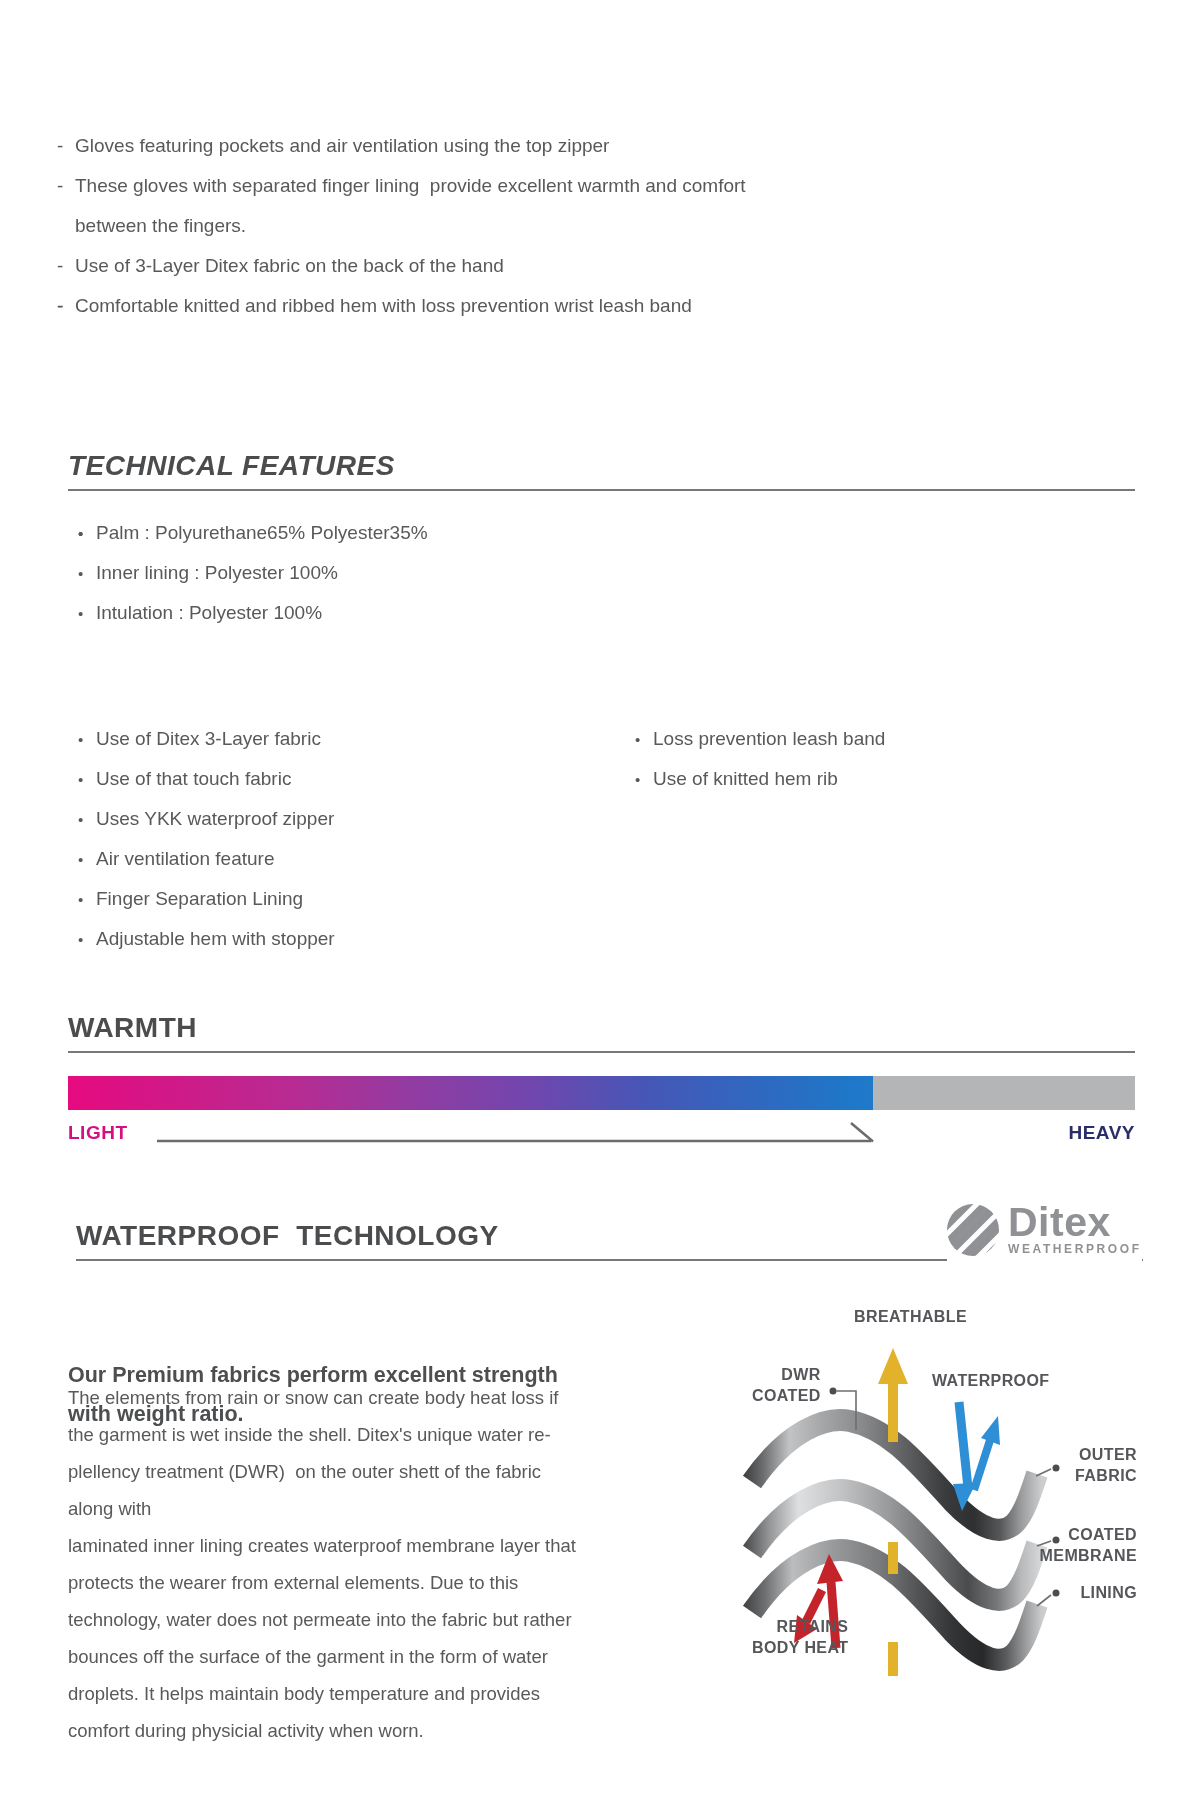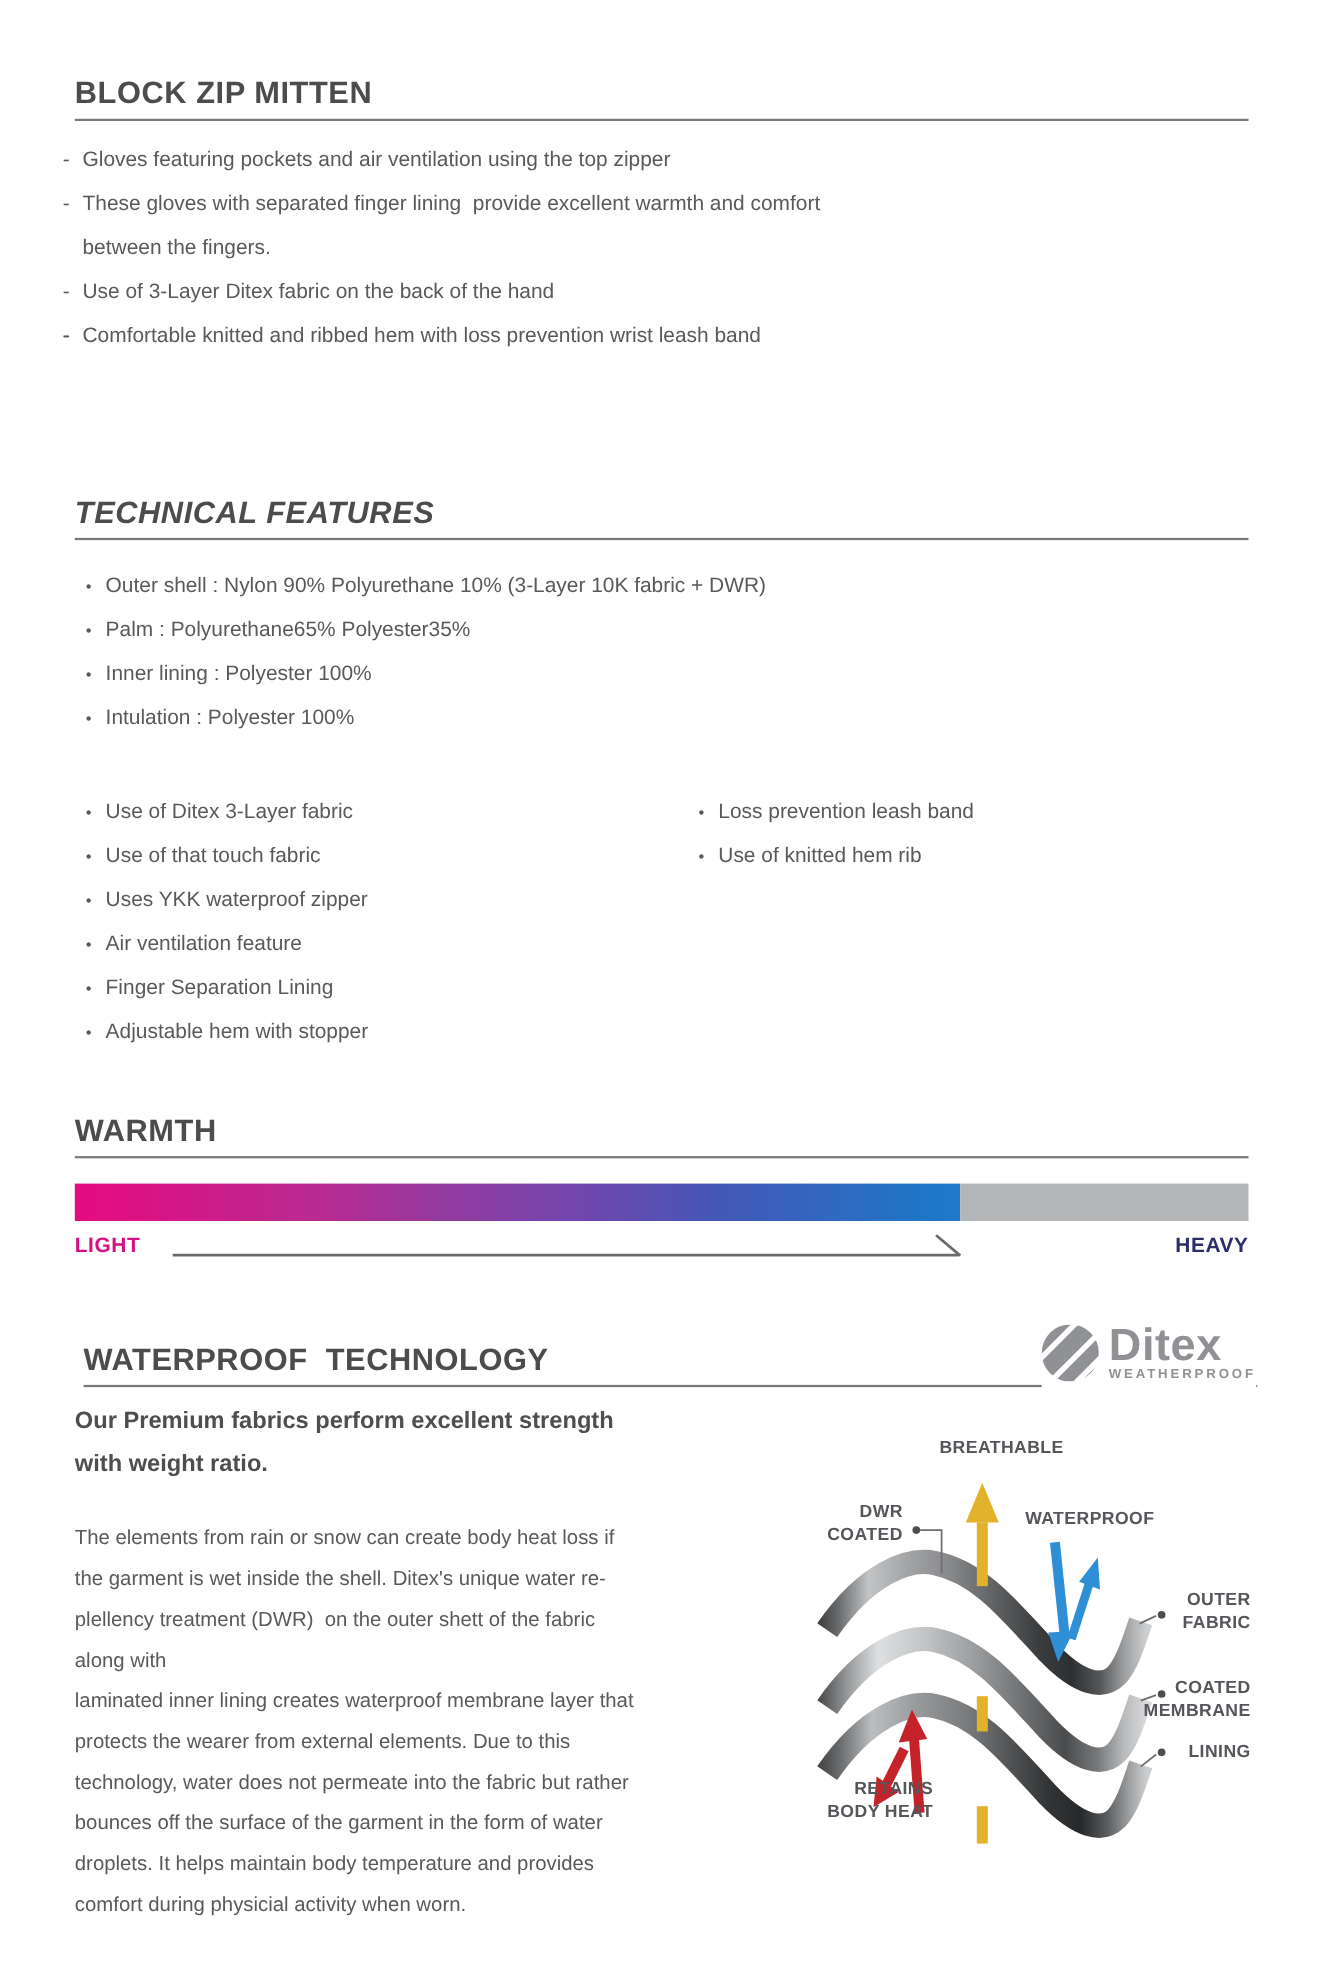--- a/index.html
+++ b/index.html
@@ -15,53 +15,52 @@
   
   .blist .li{position:relative;padding-left:18px;font-size:19px;line-height:40px;white-space:pre-wrap;}
   .blist .mk{position:absolute;left:0;top:1px;font-size:15px;}
   
   .bar{left:68px;top:1076px;width:1067px;height:34px;display:flex;}
   .bar-color{width:805px;height:100%;
     background:linear-gradient(90deg,#e60a7f 0%,#b72b92 28%,#933ba1 42%,#6f47ae 58%,#4557b6 72%,#1e77c8 97%,#2079c9 100%);}
   .bar-gray{flex:1;background:#b4b5b7;}
   .wlabel{font-size:19px;font-weight:bold;letter-spacing:.5px;}
   
-  .intro-bold{left:68px;top:1272px;width:600px;font-size:21.5px;font-weight:bold;color:#4d4e50;
+  .intro-bold{left:68px;top:1356px;width:600px;font-size:21.5px;font-weight:bold;color:#4d4e50;
               line-height:39px;white-space:pre-line;}
   .body-par{left:68px;top:1379px;width:620px;font-size:18.5px;line-height:37px;white-space:pre-wrap;}
   
   .logo{left:947px;top:1204px;display:flex;align-items:flex-start;gap:9px;background:#fff;padding-bottom:10px;}
   .logo-txt .nm{font-size:41px;font-weight:bold;line-height:37px;color:#8f9194;letter-spacing:.5px;}
   .logo-txt .tg{font-size:12px;font-weight:bold;letter-spacing:2.6px;color:#8f9194;margin-top:1px;}
   
   .diagram{left:650px;top:1290px;width:500px;height:500px;}
   .dlabel{position:absolute;font-size:16px;font-weight:bold;color:#55565a;letter-spacing:.4px;
           line-height:21px;white-space:pre-line;text-align:right;}
   .tr{text-align:right;}
 </style>
 </head>
 <body>
 
 <div class="page">
 
-  <h2 class="abs sec" style="left:68px;top:70px;width:1067px;">BLOCK ZIP MITTEN</h2>
 
   <div class="abs dlist">
     <div class="li"><span class="mk">-</span><span>Gloves featuring pockets and air ventilation using the top zipper</span></div>
     <div class="li"><span class="mk">-</span><span>These gloves with separated finger lining  provide excellent warmth and comfort
 between the fingers.</span></div>
     <div class="li"><span class="mk">-</span><span>Use of 3-Layer Ditex fabric on the back of the hand</span></div>
     <div class="li"><span class="mk">-</span></div>
     <div class="li"><span class="mk">-</span><span>Comfortable knitted and ribbed hem with loss prevention wrist leash band</span></div>
   </div>
 
   <h2 class="abs sec" style="left:68px;top:451px;width:1067px;font-style:italic;">TECHNICAL FEATURES</h2>
 
   <div class="abs blist" style="left:78px;top:513px;width:900px;">
-    <div class="li"><span class="mk">•</span><span>Outer shell : Nylon 90% Polyurethane 10% (3-Layer 10K fabric + DWR)</span></div>
+    <div class="li"><span class="mk">•</span></div>
     <div class="li"><span class="mk">•</span><span>Palm : Polyurethane65% Polyester35%</span></div>
     <div class="li"><span class="mk">•</span><span>Inner lining : Polyester 100%</span></div>
     <div class="li"><span class="mk">•</span><span>Intulation : Polyester 100%</span></div>
   </div>
 
   <div class="abs blist" style="left:78px;top:719px;width:520px;">
     <div class="li"><span class="mk">•</span><span>Use of Ditex 3-Layer fabric</span></div>
     <div class="li"><span class="mk">•</span><span>Use of that touch fabric</span></div>
     <div class="li"><span class="mk">•</span><span>Uses YKK waterproof zipper</span></div>
     <div class="li"><span class="mk">•</span><span>Air ventilation feature</span></div>

